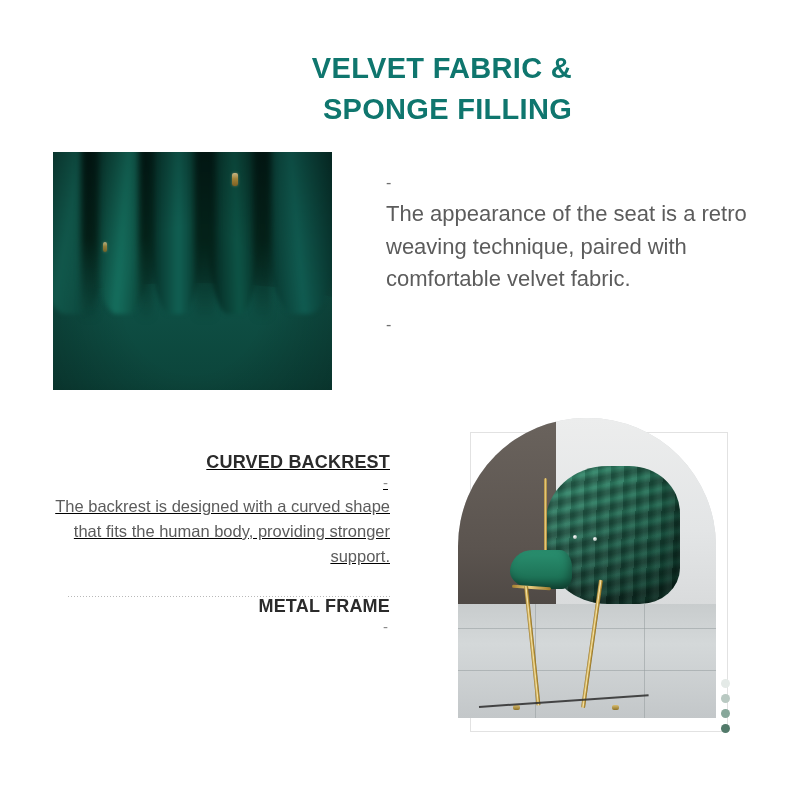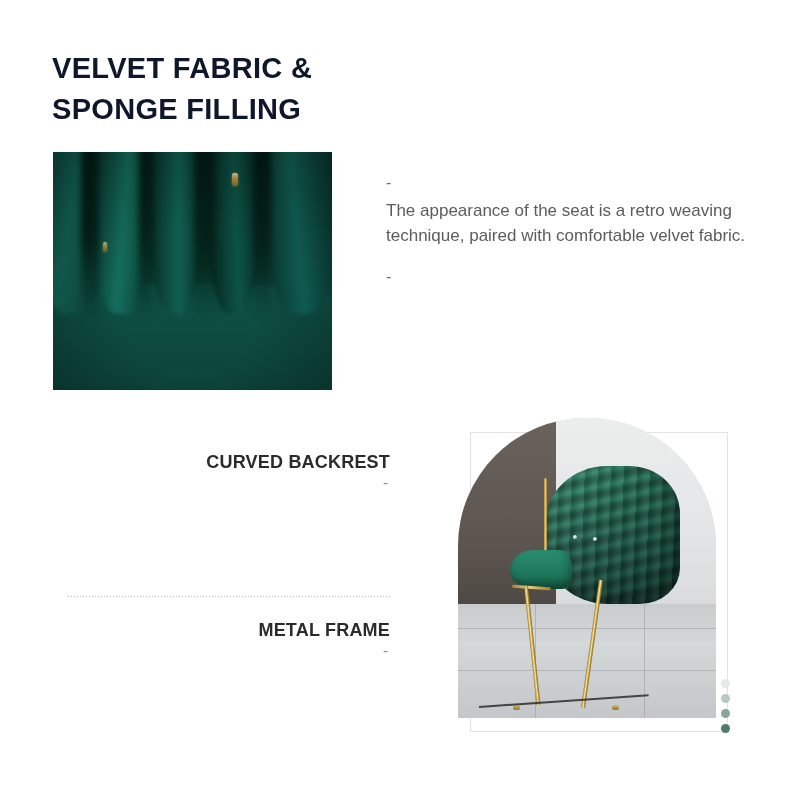--- a/index.html
+++ b/index.html
@@ -25,23 +25,24 @@
   
   .title {
     position: absolute;
     left: 52px;
     top: 48px;
     width: 520px;
     font-size: 29px;
     font-weight: bold;
     letter-spacing: 0.3px;
     line-height: 1.42;
-    color: #0f172a;
+    color: #0f766e;
     text-transform: uppercase;
     white-space: pre-line;
+    text-align: right;
   }
 
   
   .velvet-photo {
     position: absolute;
     left: 53px;
     top: 152px;
     width: 279px;
     height: 238px;
     overflow: hidden;
@@ -106,34 +107,34 @@
   .bullet-block:last-child { margin-bottom: 0; }
   .dash {
     display: block;
     color: #6f6f6f;
     font-size: 16px;
     line-height: 14px;
     height: 14px;
     margin-bottom: 8px;
   }
   .bullet-text {
-    font-size: 17px;
+    font-size: 22px;
     line-height: 1.48;
     color: #5c5c5c;
   }
 
   
   .feature {
     position: absolute;
     width: 336px;
     left: 54px;
     text-align: right;
   }
-  .feature-1 { top: 452px; }
-  .feature-2 { top: 620px; }
+  .feature-1 { top: 452px; text-decoration: underline; }
+  .feature-2 { top: 596px; }
 
   .feature-heading {
     font-size: 18px;
     font-weight: bold;
     color: #2b2b2b;
     letter-spacing: 0.2px;
     text-transform: uppercase;
   }
   .feature-dash {
     display: block;
@@ -335,20 +336,21 @@
       <div class="bullet-text">The appearance of the seat is a retro weaving technique, paired with comfortable velvet fabric.</div>
     </div>
     <div class="bullet-block">
       <span class="dash">-</span>
     </div>
   </div>
 
   <div class="feature feature-1">
     <div class="feature-heading">CURVED BACKREST</div>
     <span class="feature-dash">-</span>
+    <div class="feature-text">The backrest is designed with a curved shape that fits the human body, providing stronger support.</div>
   </div>
 
   <div class="divider"></div>
 
   <div class="feature feature-2">
     <div class="feature-heading">METAL FRAME</div>
     <span class="feature-dash">-</span>
   </div>
 
   <div class="chair-frame-outline"></div>

